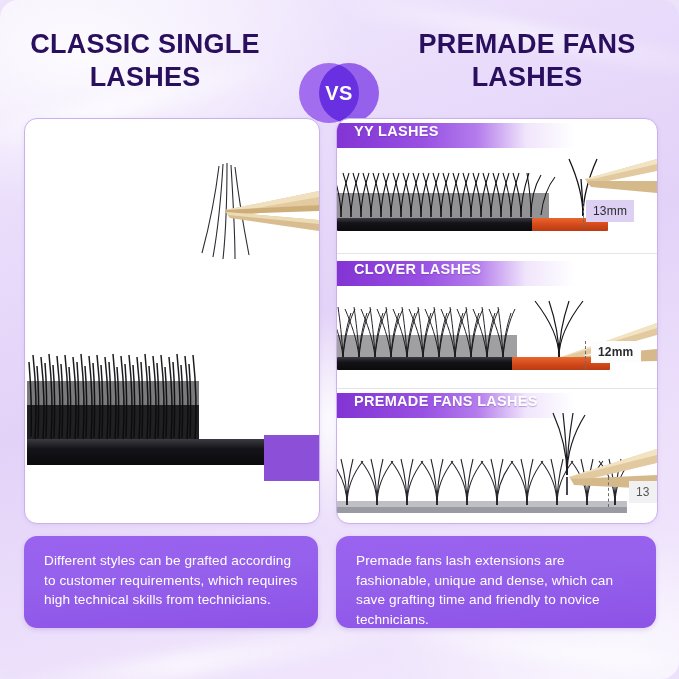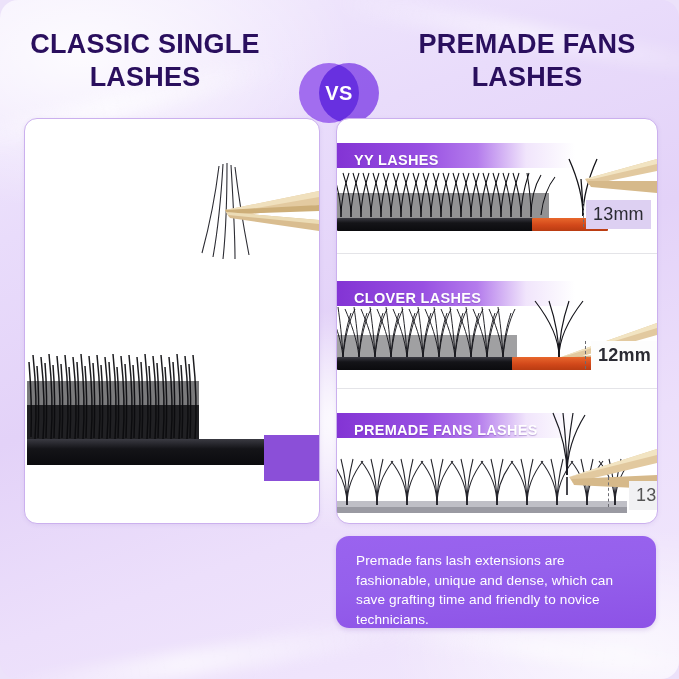--- a/index.html
+++ b/index.html
@@ -66,37 +66,36 @@
   .cap-right{left:336px;top:536px;width:320px;height:92px;}
 
   
   .section{position:absolute;left:0;width:320px;overflow:hidden;}
   .sec1{top:0;height:134px;}
   .sec2{top:138px;height:134px;}
   .sec3{top:270px;height:134px;}
   .sec-div{position:absolute;left:0;width:320px;height:1px;background:#e4e4e8;}
   .sec-hdr{
     position:absolute;left:0;top:4px;height:25px;width:305px;
-    display:flex;align-items:flex-end;
+    display:flex;align-items:flex-start;
     padding-left:17px;box-sizing:border-box;
     color:#fff;font-size:14.5px;font-weight:700;letter-spacing:.3px;
     background:linear-gradient(90deg,#8334d4 0%,#9850e2 28%,#b47cec 46%,rgba(214,180,245,.35) 62%,rgba(255,255,255,0) 78%);
     text-shadow:0 1px 1px rgba(90,40,150,.35);
-    margin-top:20px;
   }
   .sec-hdr span{position:relative;z-index:2;}
 
   
   .strip{position:absolute;height:13px;border-radius:1px;}
   .strip-black{background:linear-gradient(180deg,#3a3a42 0%,#141418 38%,#0b0b0e 100%);}
   .strip-red{background:linear-gradient(180deg,#e8672c 0%,#d2481a 55%,#b93c12 100%);}
 
   
   .meas{
-    position:absolute;font-size:18px;color:#2b2b33;letter-spacing:.2px;
+    position:absolute;font-size:12px;color:#2b2b33;letter-spacing:.2px;
     padding:4px 7px;box-sizing:border-box;white-space:nowrap;
   }
   .meas.lav{background:#ddd0f2;}
   .meas.wht{background:#fdfdfd;font-weight:bold;}
   .meas.gry{background:#f1f1f3;color:#555;}
   .tick{position:absolute;border-left:1px dashed #6b6b72;}
 
   svg{display:block;overflow:visible;}
 </style>
 </head>
@@ -433,15 +432,16 @@
         <path d="M232,88 L320,60 L320,66 L240,86 Z" fill="#f2e4c2"></path>
         <path d="M234,90 L320,86 L320,100 L237,96 Z" fill="#d6b98a"></path>
       </svg>
 
       <div class="tick" style="left:271px;top:88px;height:30px;"></div>
       <div class="meas gry" style="left:292px;top:92px;text-align:right;">13</div>
     </div>
 
   </div>
 
+  <div class="caption cap-left">Different styles can be grafted according to customer requirements, which requires high technical skills from technicians.</div>
   <div class="caption cap-right">Premade fans lash extensions are fashionable, unique and dense, which can save grafting time and friendly to novice technicians.</div>
 
 </div>
 
 </body></html>

